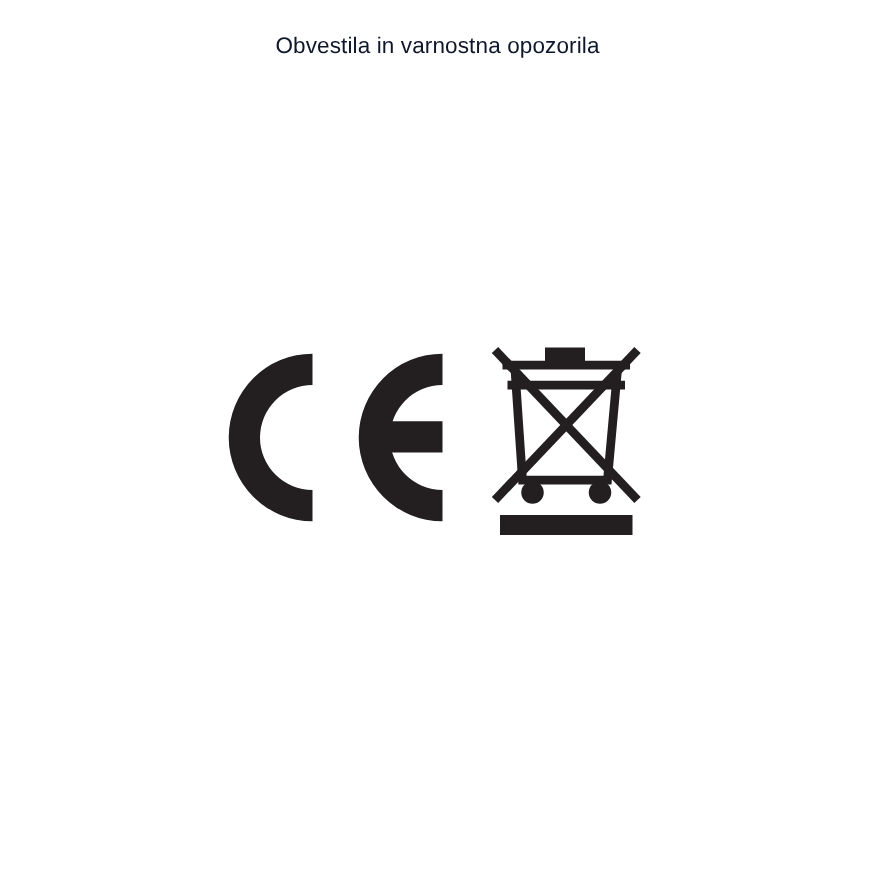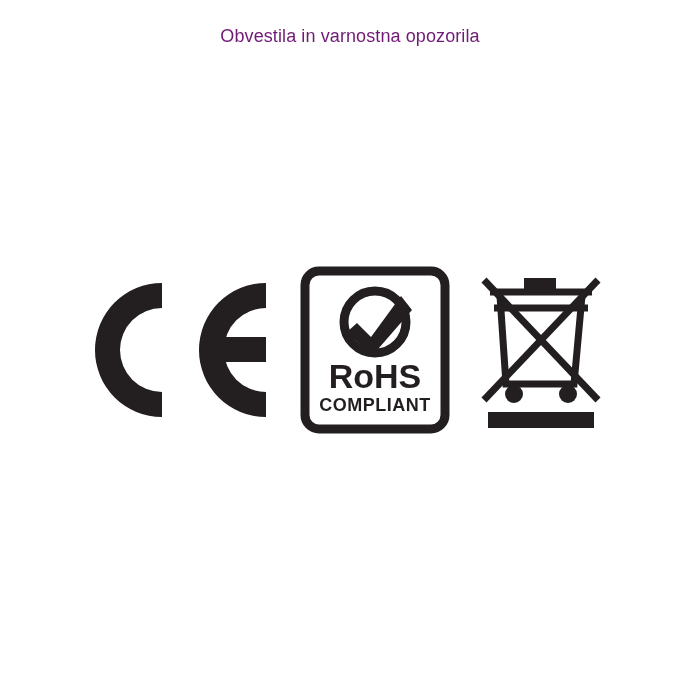--- a/index.html
+++ b/index.html
@@ -20,21 +20,21 @@
     height: 700px;
   }
   .page-title {
     position: absolute;
     top: 26px;
     left: 0;
     width: 700px;
     text-align: center;
     font-size: 18px;
     font-weight: 400;
-    color: #701a75;
+    color: #0f172a;
     letter-spacing: 0.1px;
   }
   .symbol-row {
     position: absolute;
     top: 255px;
     left: 0;
     width: 700px;
     height: 190px;
     display: flex;
     flex-direction: row;
@@ -83,35 +83,20 @@
           <path d="M172 8
                    A 67 67 0 1 0 172 142
                    L 172 117
                    A 42 42 0 1 1 172 33
                    Z" fill="#231f20"></path>
           <rect x="110" y="62" width="62" height="25" fill="#231f20"></rect>
         </svg>
       </span>
     </div>
 
-    <div class="symbol rohs-mark">
-      <span>
-        <svg width="150" height="168" viewBox="0 0 150 168" xmlns="http://www.w3.org/2000/svg">
-
-          <rect x="5" y="5" width="140" height="158" rx="14" ry="14" fill="none" stroke="#231f20" stroke-width="9"></rect>
-
-          <circle cx="75" cy="56" r="31" fill="none" stroke="#231f20" stroke-width="9"></circle>
-          <path d="M57 57 L71 71 L101 30 L112 44 L72 90 L47 66 Z" fill="#231f20"></path>
-
-          <text x="75" y="122" text-anchor="middle" font-family="'Liberation Sans', sans-serif" font-size="34" font-weight="bold" fill="#231f20">RoHS</text>
-
-          <text x="75" y="145" text-anchor="middle" font-family="'Liberation Sans', sans-serif" font-size="18" font-weight="bold" letter-spacing="0.5" fill="#231f20">COMPLIANT</text>
-        </svg>
-      </span>
-    </div>
 
     <div class="symbol weee-mark">
       <span>
         <svg width="130" height="168" viewBox="0 0 130 168" xmlns="http://www.w3.org/2000/svg">
           <g fill="none" stroke="#231f20" stroke-width="7">
 
             <path d="M14 26 L116 26"></path>
             <rect x="48" y="12" width="32" height="13" fill="#231f20" stroke="none"></rect>
 
             <path d="M24 30 L30 118 L98 118 L106 30"></path>

